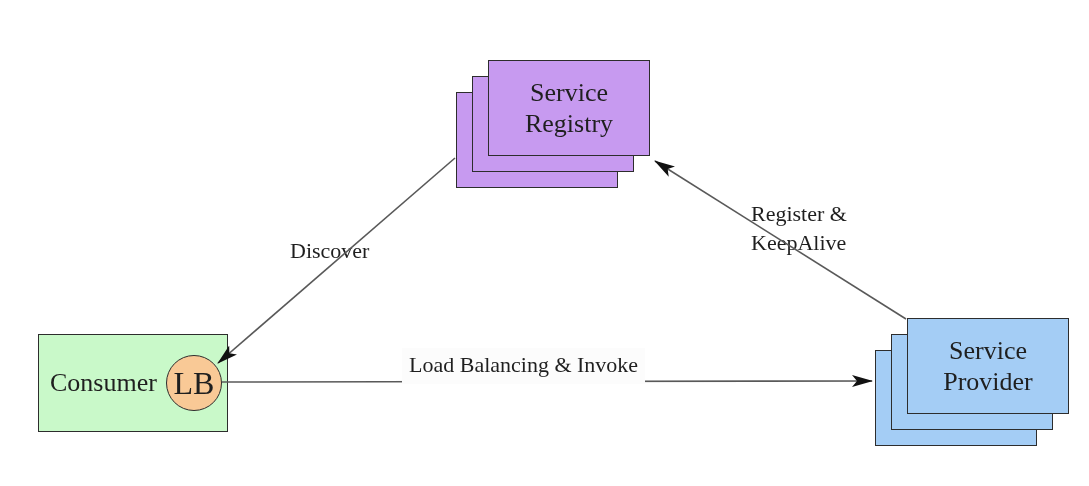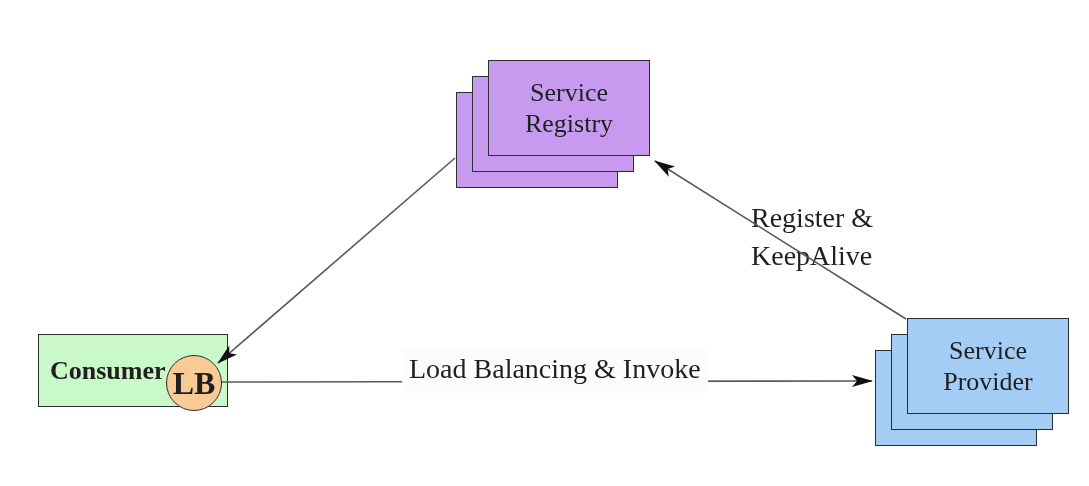--- a/index.html
+++ b/index.html
@@ -57,26 +57,25 @@
     text-align: center;
     white-space: pre-line;
     font-size: 26px;
     line-height: 31px;
   }
 
   
   .consumer-box {
     position: absolute;
     left: 38px; top: 334px;
-    width: 190px; height: 73px;
+    width: 190px; height: 98px;
     background: var(--consumer_fill);
     border: 1.6px solid var(--node_border);
     box-sizing: border-box;
     z-index: 1;
-    font-weight: bold;
   }
   .consumer-label {
     position: absolute;
     left: 11px; top: 0;
     height: 100%;
     display: flex;
     align-items: center;
     font-size: 26px;
   }
   .lb-circle {
@@ -102,22 +101,22 @@
     inset: 0;
     z-index: 3;
     pointer-events: none;
   }
   .connectors line { stroke: var(--line); stroke-width: 1.6; }
   .connectors .head { fill: var(--arrow); }
 
   
   .edge-label {
     position: absolute;
-    font-size: 28px;
-    line-height: 38px;
+    font-size: 22px;
+    line-height: 29px;
     white-space: pre-line;
     z-index: 2;
   }
   .edge-label.discover { left: 290px; top: 236px; }
   .edge-label.register { left: 751px; top: 199px; }
   .edge-label.invoke {
     left: 402px; top: 348px;
     background: var(--label_bg);
     padding: 2px 7px 5px 7px;
     white-space: nowrap;
@@ -147,20 +146,21 @@
     </div>
   </div>
 
   <div class="consumer-box">
     <div class="consumer-label">Consumer</div>
     <div class="lb-circle">
       <span>LB</span>
     </div>
   </div>
 
+  <div class="edge-label discover">Discover</div>
   <div class="edge-label register">Register &amp;
 KeepAlive</div>
   <div class="edge-label invoke">Load Balancing &amp; Invoke</div>
 
   <svg class="connectors" viewBox="0 0 1089 486">
     <defs>
       <marker id="arrowhead" markerUnits="userSpaceOnUse" markerWidth="22" markerHeight="14" refX="20" refY="7" orient="auto">
         <path class="head" d="M0,1 L21,7 L0,13 L5,7 Z"></path>
       </marker>
     </defs>

